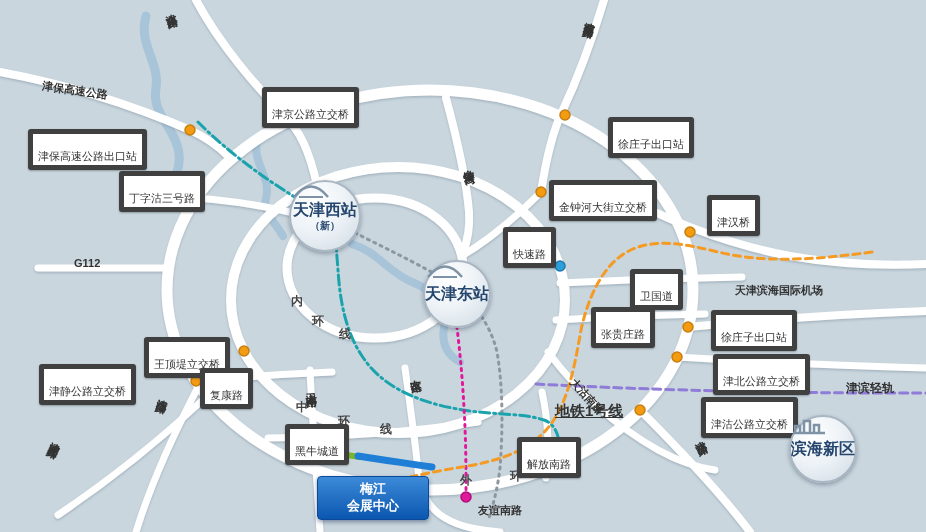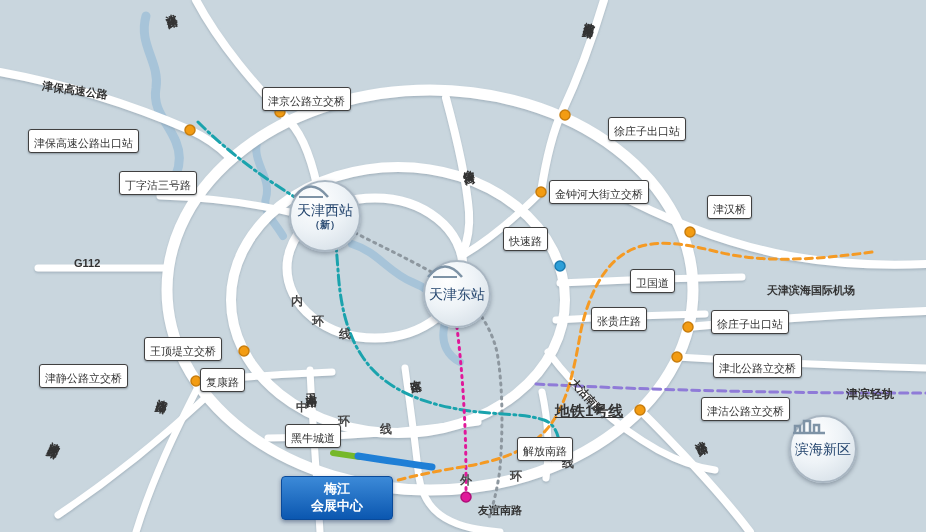--- a/index.html
+++ b/index.html
@@ -1,35 +1,35 @@
 <!DOCTYPE html>
 <html><head>
 <meta charset="utf-8">
 <style>
   html,body{margin:0;padding:0;}
   .map{position:relative;width:926px;height:532px;background:#c9d6de;overflow:hidden;
        font-family:"Liberation Sans",sans-serif;}
   .map svg{position:absolute;left:0;top:0;}
   .lbl{position:absolute;font-size:11px;color:#333;white-space:nowrap;line-height:1.2;z-index:5;}
-  .box{background:#fff;border:1px solid #404040;border-radius:3px;padding:7px 5px 2px;
+  .box{background:#fff;border:5px solid #404040;border-radius:3px;padding:16px 5px 2px;
        box-shadow:0 1px 2px rgba(50,60,70,.4);}
   .plain{font-weight:bold;}
   .vtext{writing-mode:vertical-rl;text-orientation:upright;letter-spacing:1px;font-weight:bold;
          transform-origin:top left;}
   .ringchar{position:absolute;font-size:12px;font-weight:bold;color:#444;z-index:4;}
   .station{position:absolute;z-index:6;border-radius:50%;
            background:radial-gradient(circle at 35% 28%,#ffffff 0%,#eef3f7 45%,#cfdae3 100%);
            border:2px solid #a9b6c2;box-shadow:0 2px 4px rgba(30,40,60,.35);
            display:flex;flex-direction:column;align-items:center;justify-content:center;}
-  .station .s-name{font-size:14px;font-weight:normal;color:#24456e;text-align:center;line-height:1.15;}
+  .station .s-name{font-size:16px;font-weight:bold;color:#24456e;text-align:center;line-height:1.15;}
   .station .s-sub{font-size:10px;font-weight:bold;color:#24456e;line-height:1.1;}
   .dest{position:absolute;z-index:7;width:110px;text-align:center;color:#fff;font-weight:bold;
         font-size:13px;line-height:1.3;padding:4px 0;border-radius:4px;
         background:linear-gradient(180deg,#3c8ad8 0%,#0b57b0 100%);
-        border:1px solid #0a4a99;box-shadow:0 2px 4px rgba(20,40,80,.45);}
+        border:1px solid #0a4a99;box-shadow:0 2px 4px rgba(20,40,80,.45);margin-left:36px;}
   .route-note{position:absolute;z-index:5;width:150px;text-align:center;font-size:11px;
               color:#333;font-weight:bold;line-height:1.35;}
 </style>
 </head>
 <body>
 
 <div class="map">
 
   <svg width="926" height="532" viewBox="0 0 926 532">
     <defs>
@@ -134,22 +134,22 @@
   <div class="lbl box" style="left:713px;top:354px;">津北公路立交桥</div>
   <div class="lbl box" style="left:701px;top:397px;">津沽公路立交桥</div>
   <div class="lbl box" style="left:144px;top:337px;">王顶堤立交桥</div>
   <div class="lbl box" style="left:39px;top:364px;">津静公路立交桥</div>
   <div class="lbl box" style="left:200px;top:368px;">复康路</div>
   <div class="lbl box" style="left:285px;top:424px;">黑牛城道</div>
   <div class="lbl box" style="left:517px;top:437px;">解放南路</div>
 
   <div class="lbl plain" style="left:42px;top:84px;transform:rotate(8deg);">津保高速公路</div>
   <div class="lbl plain" style="left:74px;top:257px;">G112</div>
-  <div class="lbl plain" style="left:735px;top:284px;margin-left:32px;">天津滨海国际机场</div>
-  <div class="lbl plain" style="left:846px;top:381px;font-size:12px;margin-top:6px;">津滨轻轨</div>
+  <div class="lbl plain" style="left:735px;top:284px;">天津滨海国际机场</div>
+  <div class="lbl plain" style="left:846px;top:381px;font-size:12px;">津滨轻轨</div>
   <div class="lbl plain" style="left:555px;top:402px;font-size:15px;text-decoration:underline;">地铁1号线</div>
   <div class="lbl plain" style="left:478px;top:504px;">友谊南路</div>
   <div class="lbl plain" style="left:577px;top:376px;transform:rotate(48deg);transform-origin:left top;">大沽南路</div>
 
   <div class="lbl vtext" style="left:160px;top:8px;transform:rotate(-18deg);">津京公路</div>
   <div class="lbl vtext" style="left:586px;top:12px;transform:rotate(14deg);">津蓟高速公路</div>
   <div class="lbl vtext" style="left:459px;top:162px;transform:rotate(-10deg);">金钟河大街</div>
   <div class="lbl vtext" style="left:688px;top:437px;transform:rotate(-26deg);">津沽公路</div>
   <div class="lbl vtext" style="left:159px;top:389px;transform:rotate(16deg);">津淄公路</div>
   <div class="lbl vtext" style="left:54px;top:432px;transform:rotate(24deg);">津沪高速公路</div>

